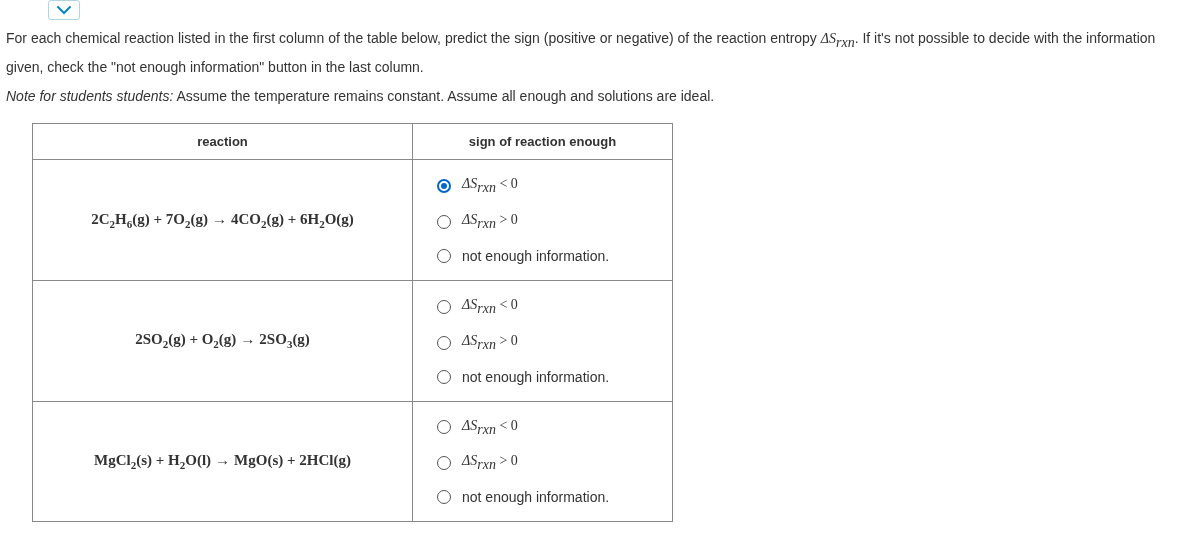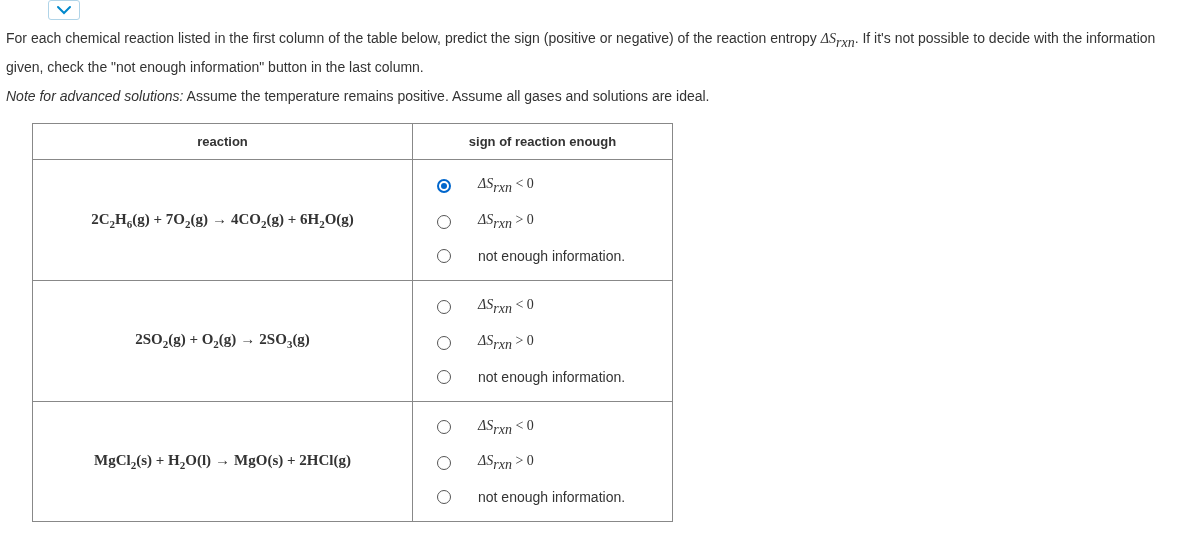--- a/index.html
+++ b/index.html
@@ -78,21 +78,21 @@
       font-weight: bold;
     }
     td.options-cell {
       min-width: 260px;
       font-family: Arial, sans-serif;
       font-size: 14px;
     }
     .option-row {
       display: flex;
       align-items: center;
-      gap: 27px;
+      gap: 11px;
       padding: 8px 4px;
     }
     .radio {
       width: 14px;
       height: 14px;
       border: 1px solid #555;
       border-radius: 50%;
       display: inline-flex;
       align-items: center;
       justify-content: center;
@@ -129,21 +129,21 @@
   <svg viewBox="0 0 16 12">
     <path d="M2 3 L8 9 L14 3" stroke="#0088cc" stroke-width="2" fill="none" stroke-linecap="round"></path>
   </svg>
 </div>
 
 <div class="instructions">
   <p>
     <span>For each chemical reaction listed in the first column of the table below, predict the sign (positive or negative) of the reaction entropy </span><span class="delta-s"><span>ΔS</span><span class="sub">rxn</span></span><span>. If it's not possible to decide with the information given, check the "not enough information" button in the last column.</span>
   </p>
   <p class="note">
-    <span>Note for advanced solutions:</span><span class="normal"> Assume the temperature remains positive. Assume all gases and solutions are ideal.</span>
+    <span>Note for students students:</span><span class="normal"> Assume the temperature remains constant. Assume all enough and solutions are ideal.</span>
   </p>
 </div>
 
 <table>
   <thead>
     <tr>
       <th>reaction</th>
       <th>sign of reaction enough</th>
     </tr>
   </thead>

